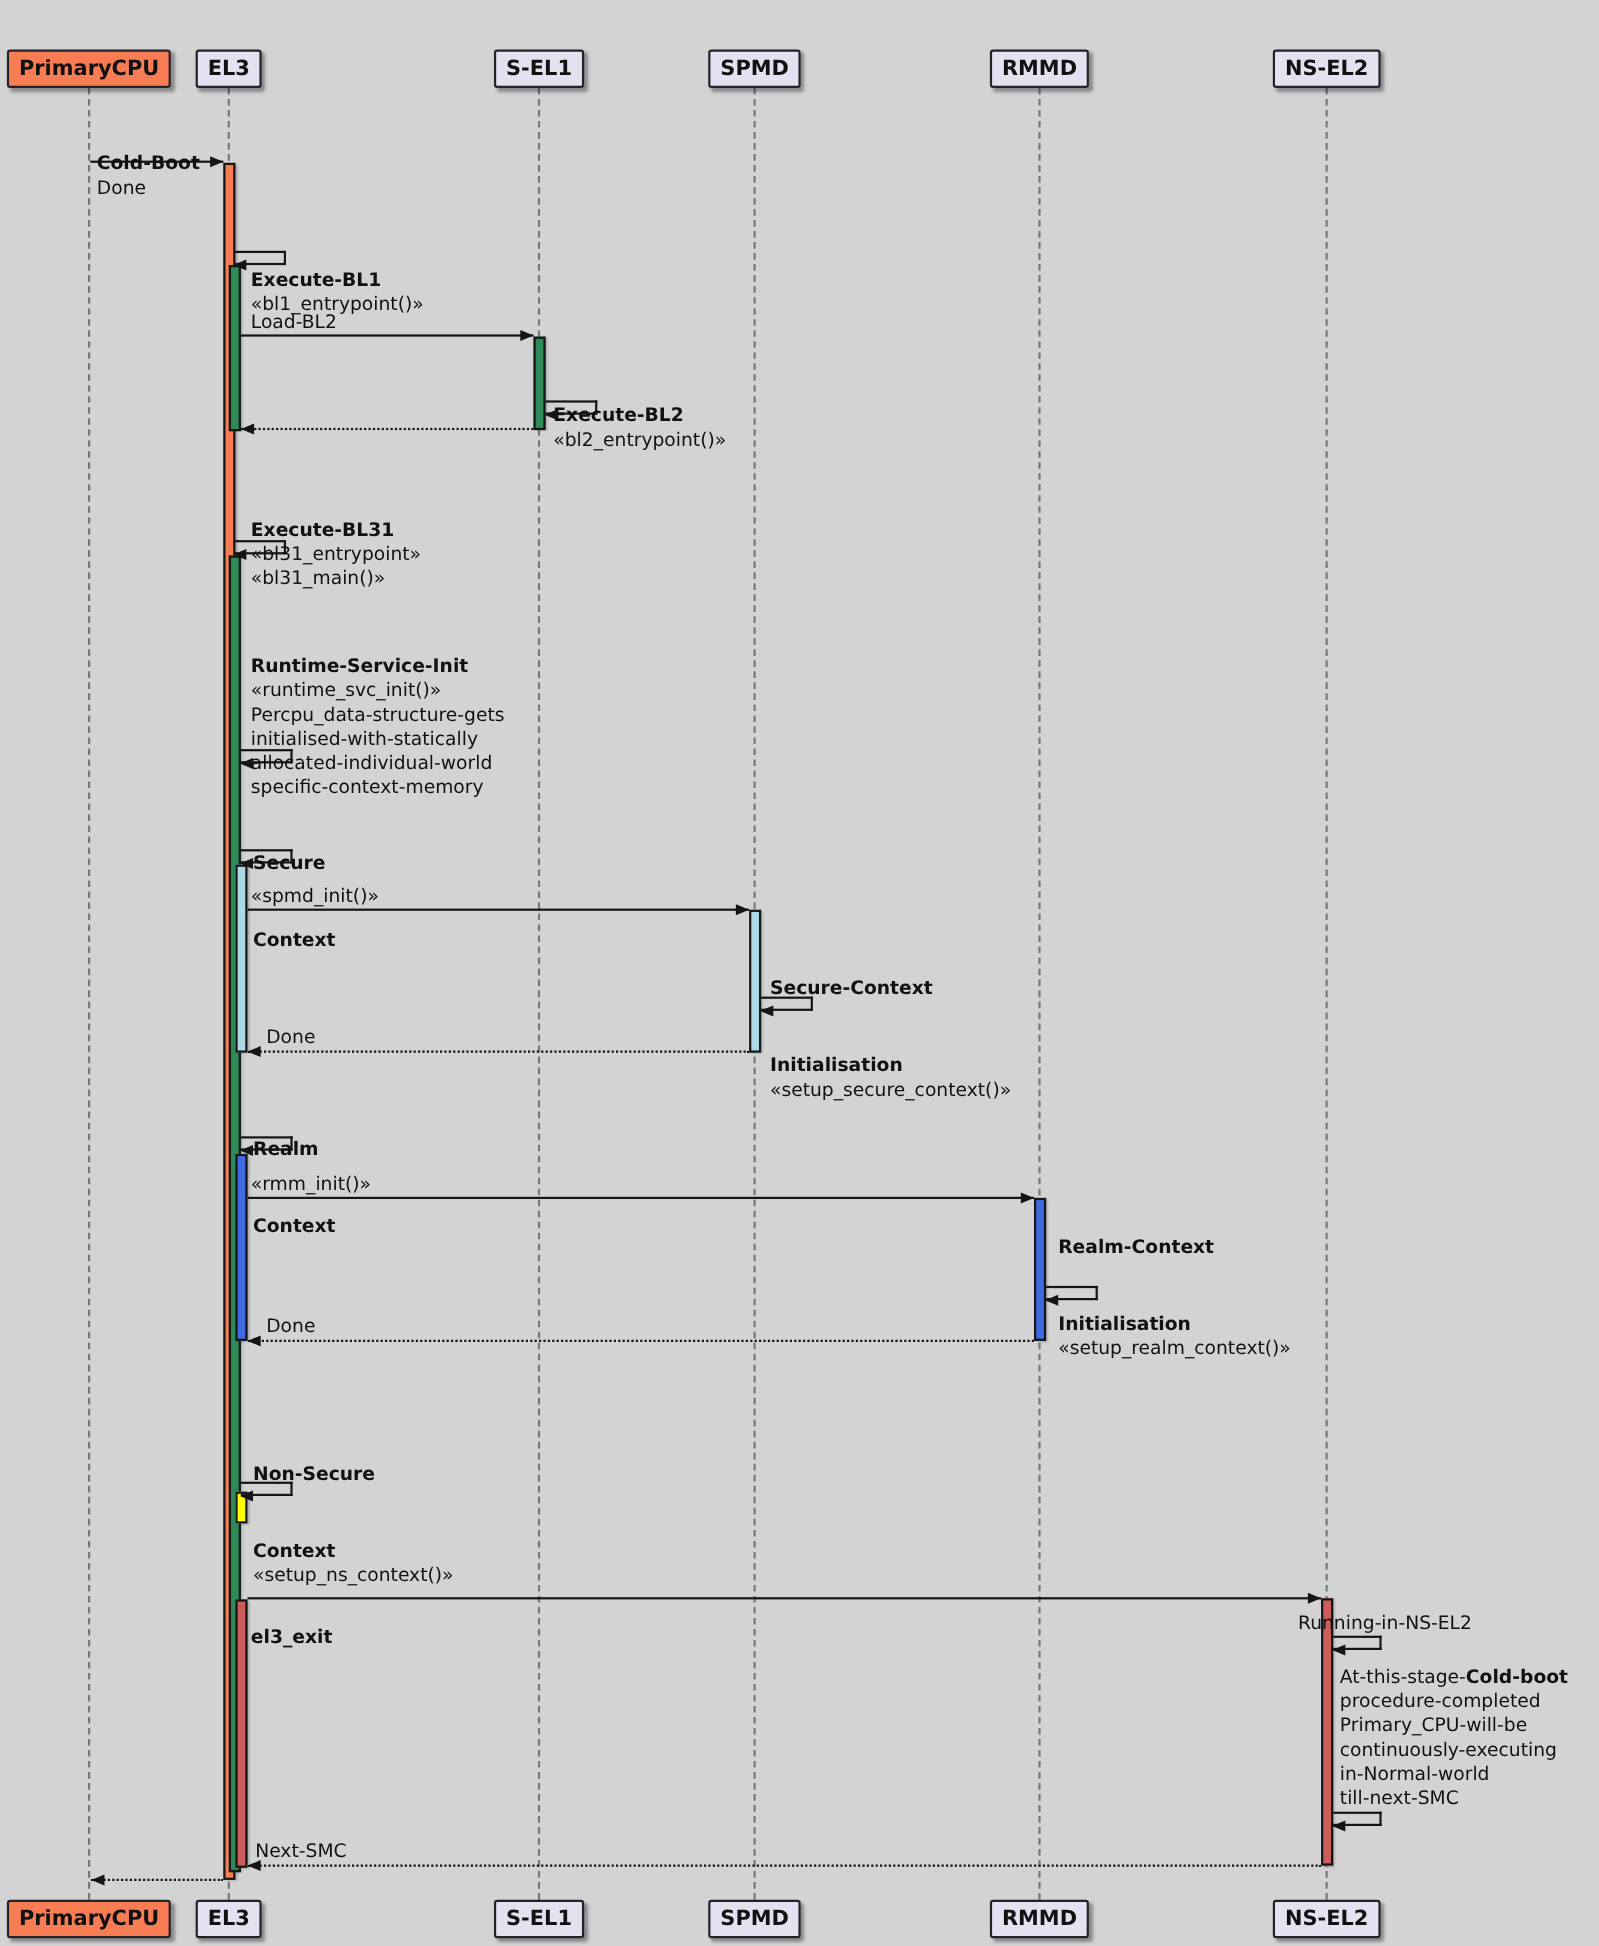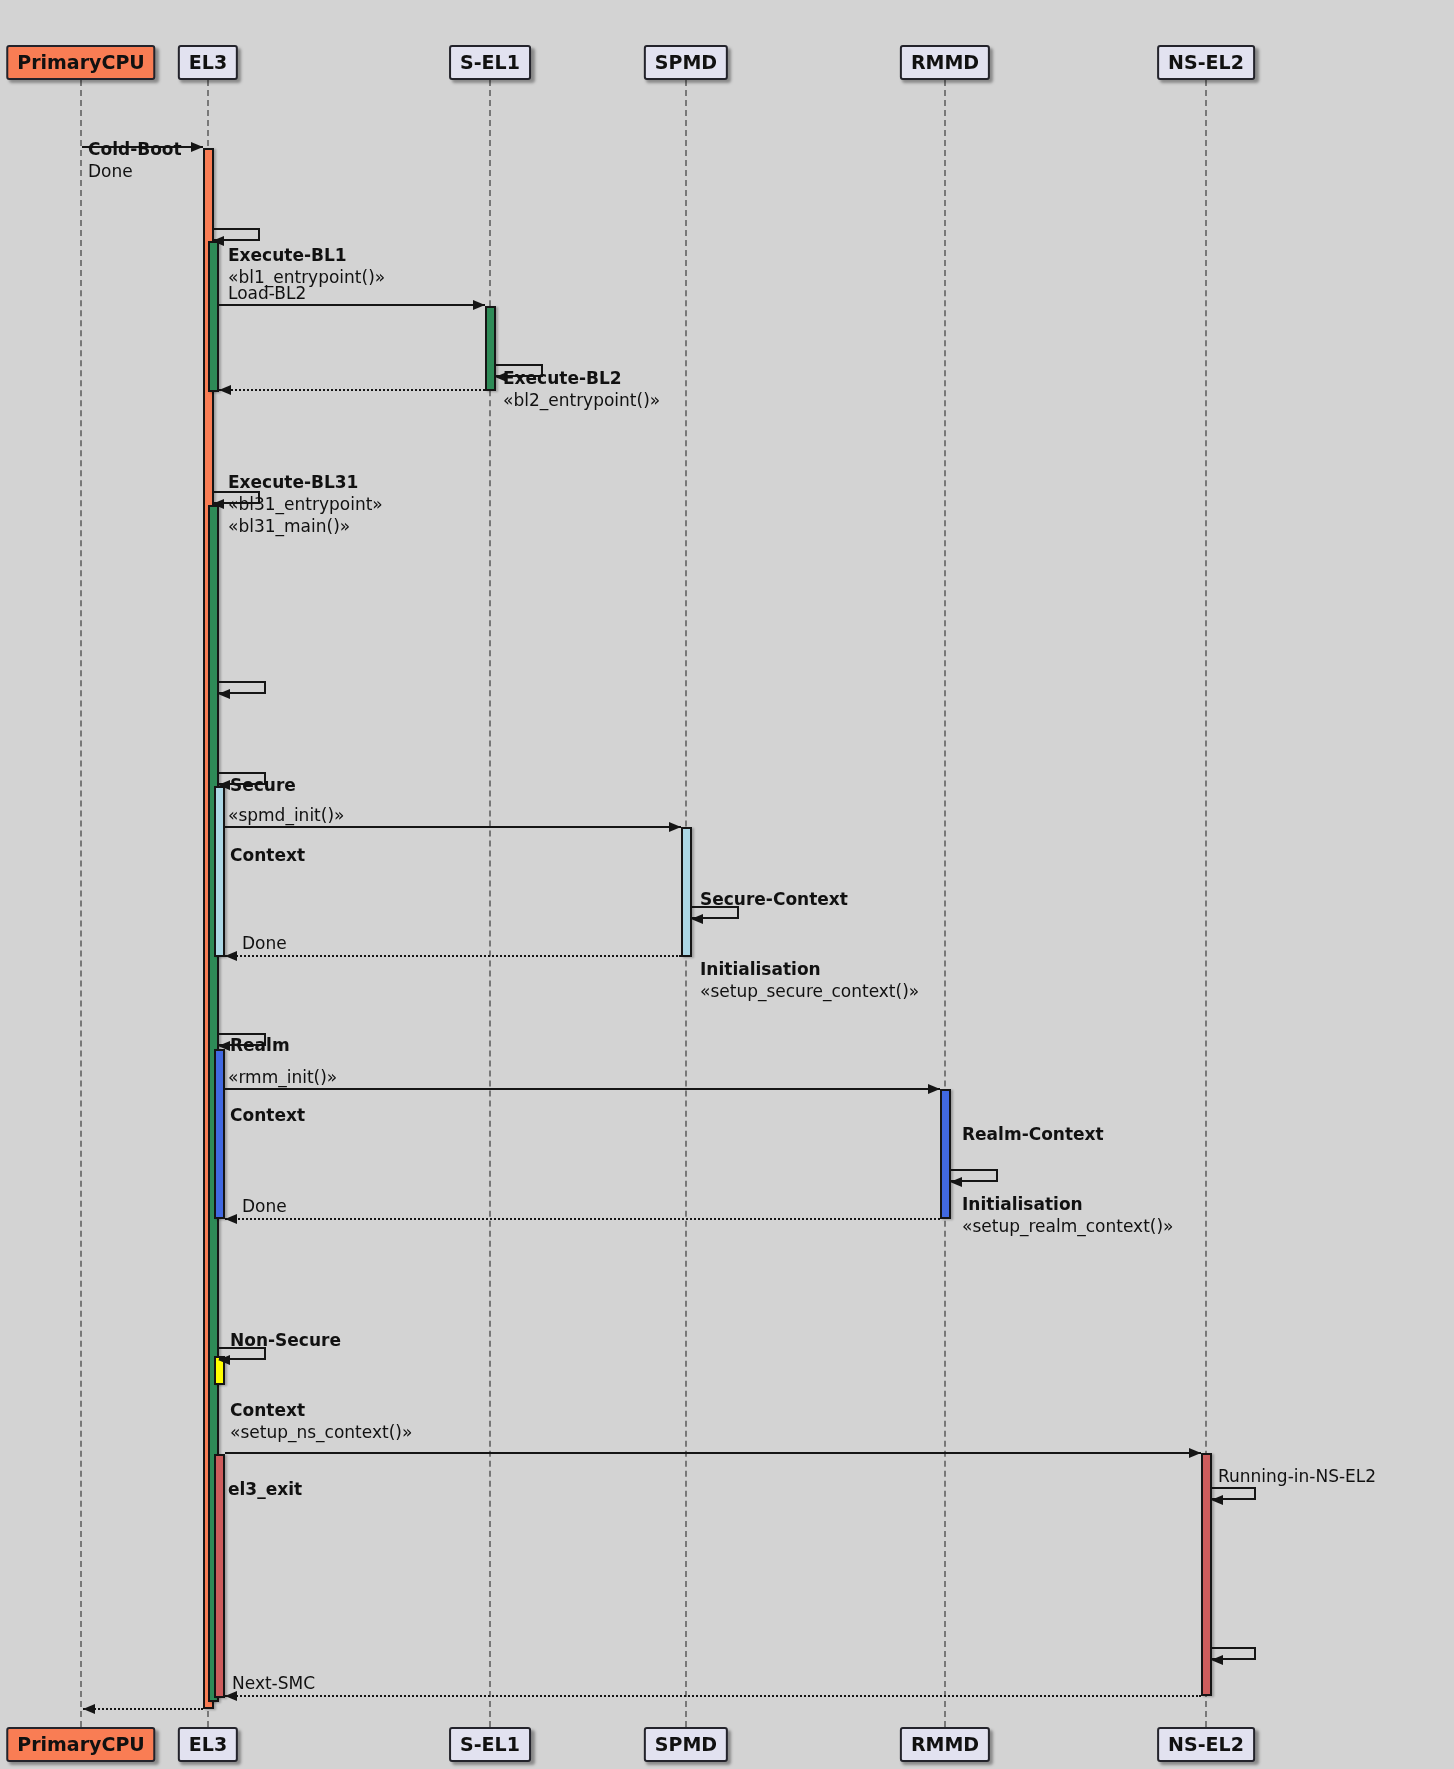--- a/index.html
+++ b/index.html
@@ -140,20 +140,28 @@
 
   <div class="lbl" style="left:228px;top:423px;">
     <div class="b">Execute-BL31</div>
     <div>«bl31_entrypoint»</div>
     <div>«bl31_main()»</div>
   </div>
   <div class="selfmsg" style="left:213px;top:491px;">
       <span class="selfhead"></span>
     </div>
 
+  <div class="lbl" style="left:228px;top:547px;">
+    <div class="b">Runtime-Service-Init</div>
+    <div>«runtime_svc_init()»</div>
+    <div>Percpu_data-structure-gets</div>
+    <div>initialised-with-statically</div>
+    <div>allocated-individual-world</div>
+    <div>specific-context-memory</div>
+  </div>
   <div class="selfmsg" style="left:219px;top:681px;">
       <span class="selfhead"></span>
     </div>
 
   <div class="lbl" style="left:230px;top:726px;">
     <div class="b">Secure</div>
     <div class="b">Context</div>
   </div>
   <div class="selfmsg" style="left:219px;top:772px;">
       <span class="selfhead"></span>
@@ -207,25 +215,33 @@
     <div>«setup_ns_context()»</div>
   </div>
   <div class="selfmsg" style="left:219px;top:1347px;">
       <span class="selfhead"></span>
     </div>
 
   <div class="lbl b" style="left:228px;top:1430px;">el3_exit</div>
   <div class="arrow" style="left:225px;top:1452px;width:976px;"></div>
   <div class="hr" style="left:1189px;top:1448px;"></div>
 
-  <div class="lbl" style="left:1218px;top:1465px;">Running-in-NS-EL2</div>
+  <div class="lbl" style="left:1180px;top:1465px;">Running-in-NS-EL2</div>
   <div class="selfmsg" style="left:1212px;top:1487px;width:44px;">
       <span class="selfhead"></span>
     </div>
 
+  <div class="lbl" style="left:1218px;top:1514px;">
+    <div><span>At-this-stage-</span><span class="b">Cold-boot</span></div>
+    <div>procedure-completed</div>
+    <div>Primary_CPU-will-be</div>
+    <div>continuously-executing</div>
+    <div>in-Normal-world</div>
+    <div>till-next-SMC</div>
+  </div>
   <div class="selfmsg" style="left:1212px;top:1647px;width:44px;">
       <span class="selfhead"></span>
     </div>
 
   <div class="lbl" style="left:232px;top:1672px;">Next-SMC</div>
   <div class="arrow dotted" style="left:225px;top:1695px;width:976px;"></div>
   <div class="hl" style="left:225px;top:1691px;"></div>
 
   <div class="arrow dotted" style="left:83px;top:1708px;width:120px;"></div>
   <div class="hl" style="left:83px;top:1704px;"></div>

